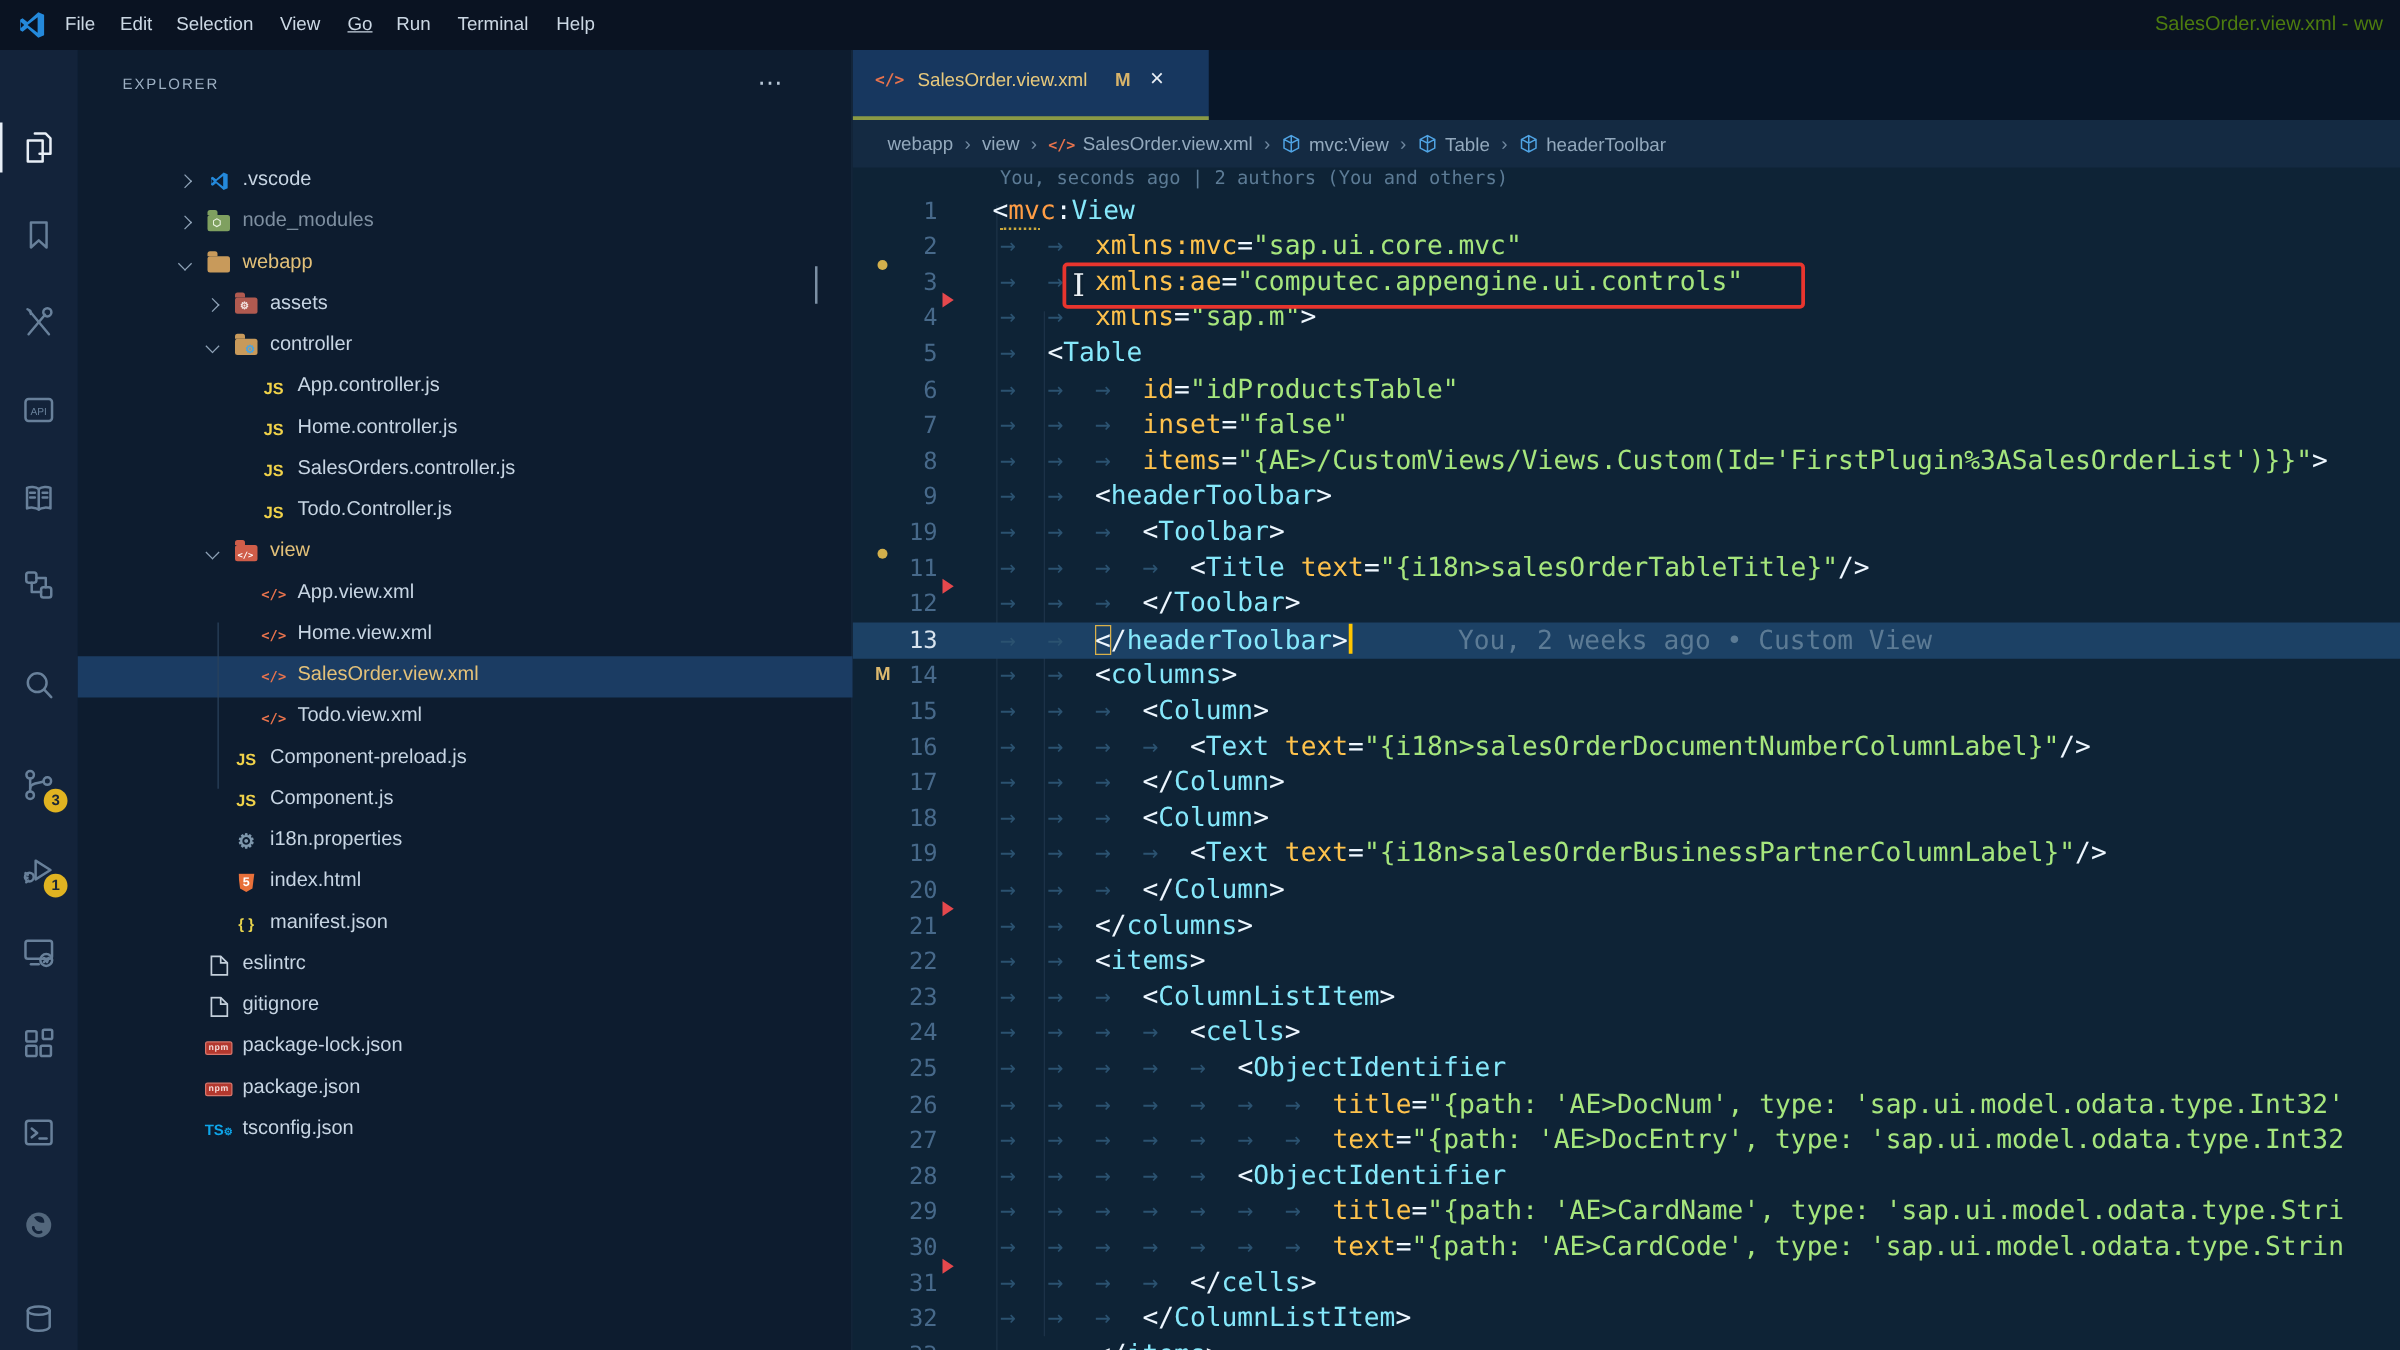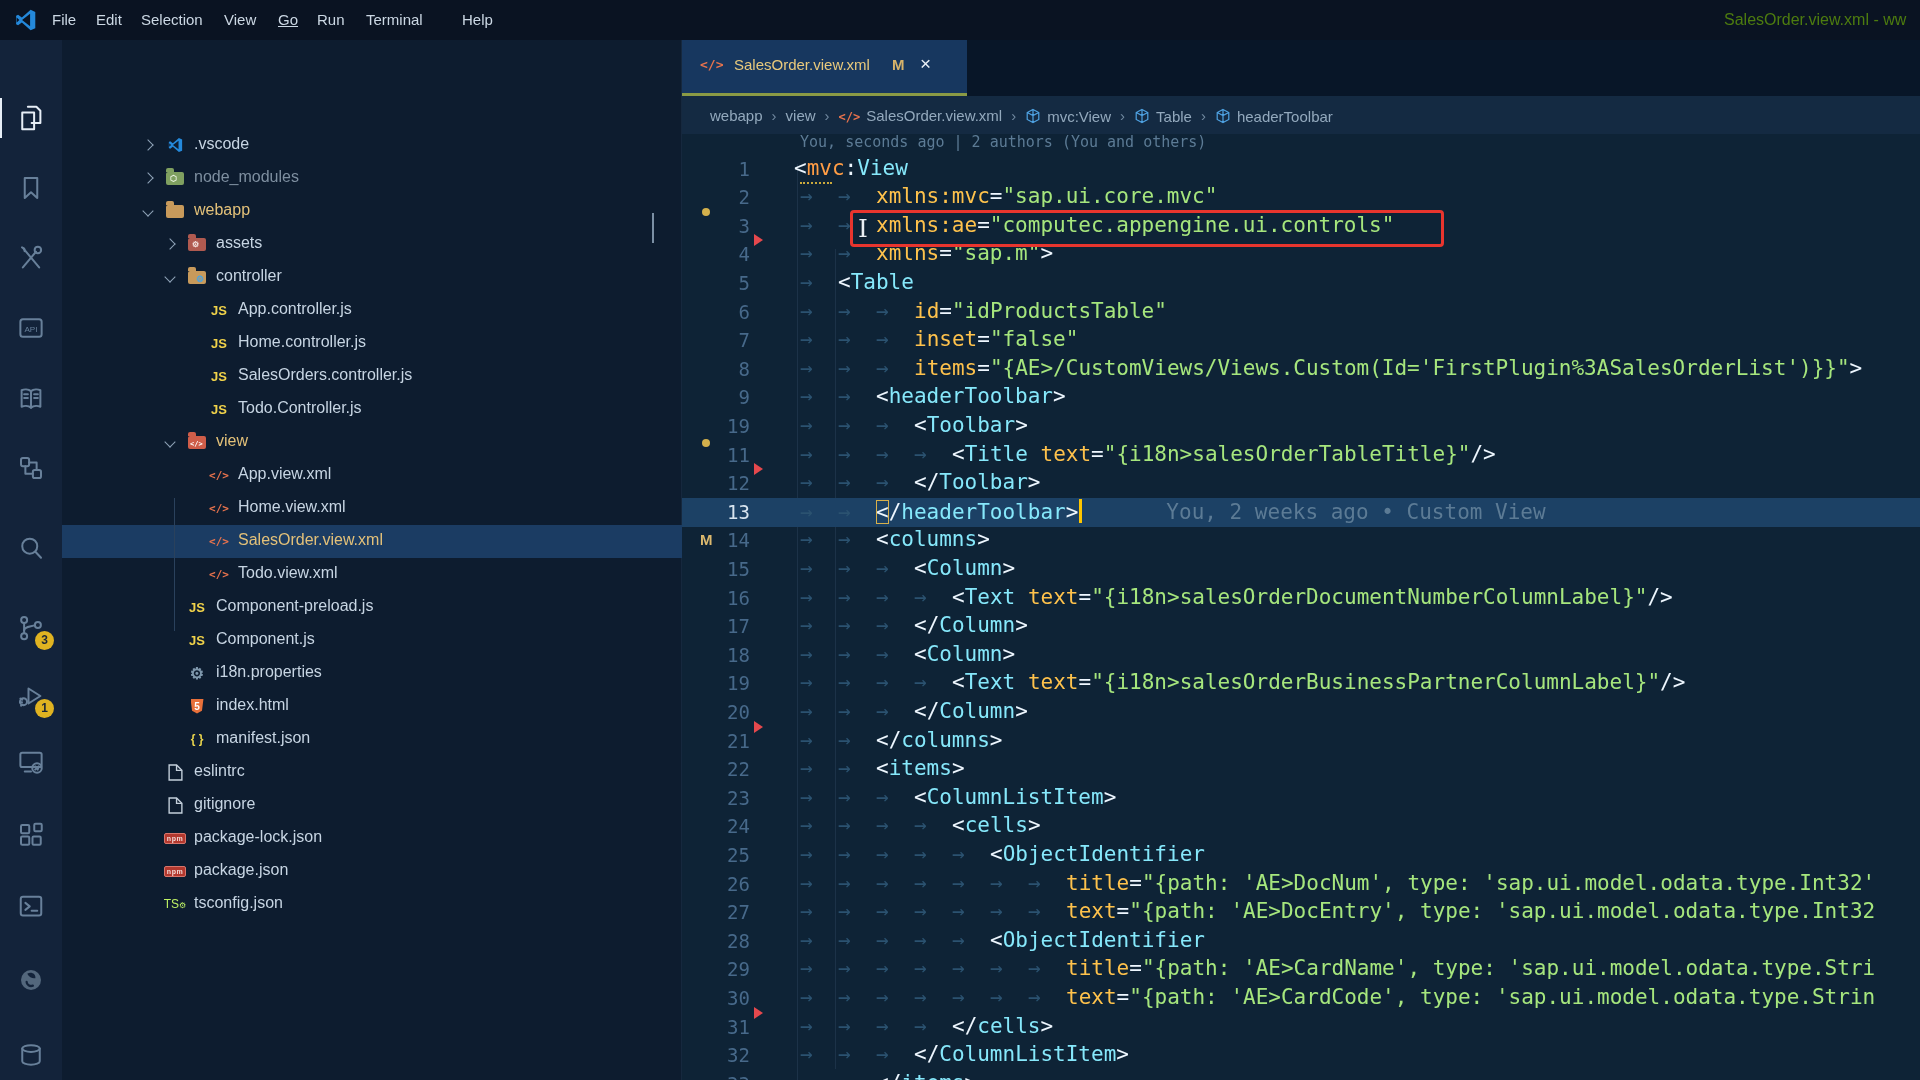--- a/index.html
+++ b/index.html
@@ -102,21 +102,21 @@
       <path fill="#2489db" d="M17.2 2.6l4.3 1.9v15l-4.3 1.9-8.1-7.2-3.5 2.7-1.8-1v-7.8l1.8-1 3.5 2.7zM9.3 12l7.4 5.7V6.3zM4.3 9.7v4.6l2.5-2.3z"></path>
     </svg>
     <div id="menu-items">
         <div class="menu-item" style="left: 52px;">File</div>
         <div class="menu-item" style="left: 96px;">Edit</div>
         <div class="menu-item" style="left: 141px;">Selection</div>
         <div class="menu-item" style="left: 224px;">View</div>
         <div class="menu-item" style="left: 278px; text-decoration: underline;">Go</div>
         <div class="menu-item" style="left: 317px;">Run</div>
         <div class="menu-item" style="left: 366px;">Terminal</div>
-        <div class="menu-item" style="left: 462px;">Help</div>
+        <div class="menu-item" style="left: 445px;">Help</div>
       </div>
     <div id="win-title">SalesOrder.view.xml - ww</div>
   </div>
 
   <div id="activitybar">
       <div class="act-item active" style="top: 52px;">
         <svg width="30" height="30" viewBox="0 0 24 24">
           <path d="M9.5 3h6.8l3.2 3.2V16h-7"></path>
           <path d="M5 7.5h9.5V21H5z"></path>
         </svg>
@@ -211,20 +211,24 @@
       </div>
       <div class="act-item" style="top: 989px;">
         <svg width="30" height="30" viewBox="0 0 24 24">
           <ellipse cx="12" cy="6.8" rx="7" ry="2.7"></ellipse>
           <path d="M5 6.8v10.2c0 1.5 3.1 2.7 7 2.7s7-1.2 7-2.7V6.8"></path>
         </svg>
       </div>
     </div>
 
   <div id="sidebar">
+    <div id="explorer-header">
+      <span id="explorer-title">EXPLORER</span>
+      <span id="explorer-actions">⋯</span>
+    </div>
     <div id="tree">
         <div class="tree-row" style="top: 0px;">
           <span class="chev right" style="position: absolute; left: 82px; top: 12px;"></span>
           <span class="tree-icon" style="left: 102px;">
             <svg width="18" height="18" viewBox="0 0 24 24">
               <path fill="#2489db" d="M17.2 2.6l4.3 1.9v15l-4.3 1.9-8.1-7.2-3.5 2.7-1.8-1v-7.8l1.8-1 3.5 2.7zM9.3 12l7.4 5.7V6.3zM4.3 9.7v4.6l2.5-2.3z"></path>
             </svg>
           </span>
           <span class="tree-label" style="left: 132px;">.vscode</span>
         </div>
@@ -377,21 +381,21 @@
           <span class="tree-label" style="left: 132px;">package-lock.json</span>
         </div>
         <div class="tree-row" style="top: 726px;">
           <span class="tree-icon" style="left: 102px;">
             <span style="background:#b3382e;color:#f3d9d6;font-size:7px;font-weight:bold;padding:1px 2px;border-radius:2px;letter-spacing:.5px;border:1px solid #d8756b">npm</span>
           </span>
           <span class="tree-label" style="left: 132px;">package.json</span>
         </div>
         <div class="tree-row" style="top: 759px;">
           <span class="tree-icon" style="left: 102px;">
-            <span style="color:#bef264;font-size:12px;font-weight:normal">TS<span style="font-size:8px">⚙</span></span>
+            <span style="color:#0ea5e9;font-size:12px;font-weight:bold">TS<span style="font-size:8px">⚙</span></span>
           </span>
           <span class="tree-label" style="left: 132px;">tsconfig.json</span>
         </div>
       </div>
     <div id="tree-guide"></div>
   </div>
   <div id="sidebar-tick"></div>
 
   <div id="tabbar">
     <div id="tab-active">

